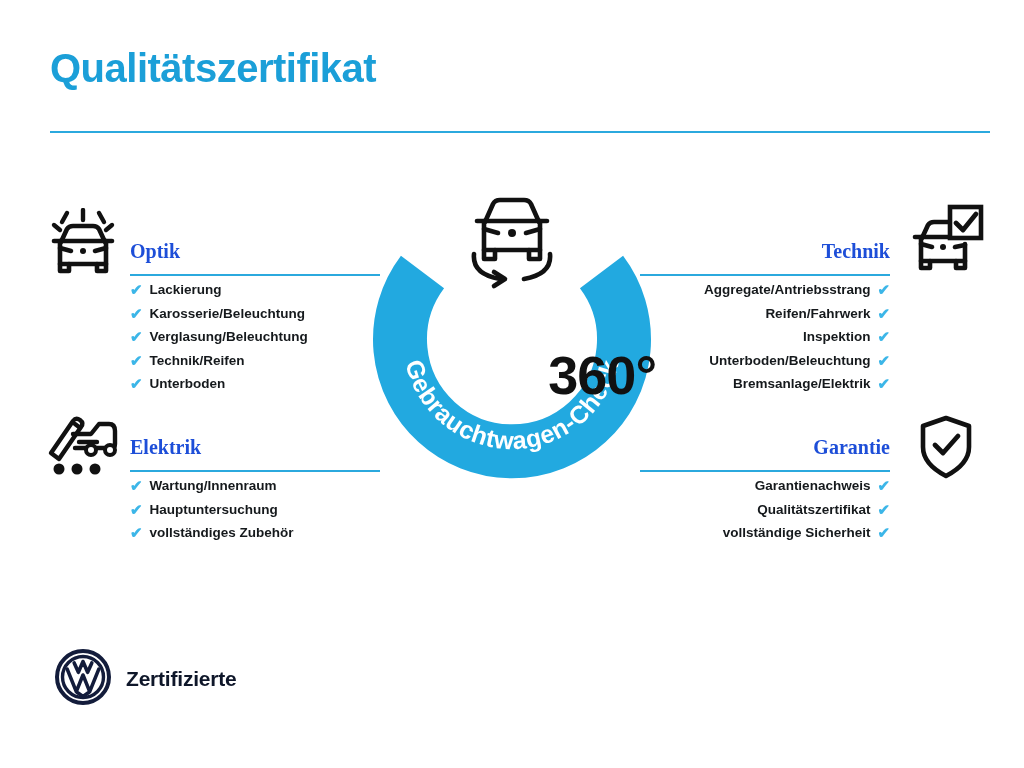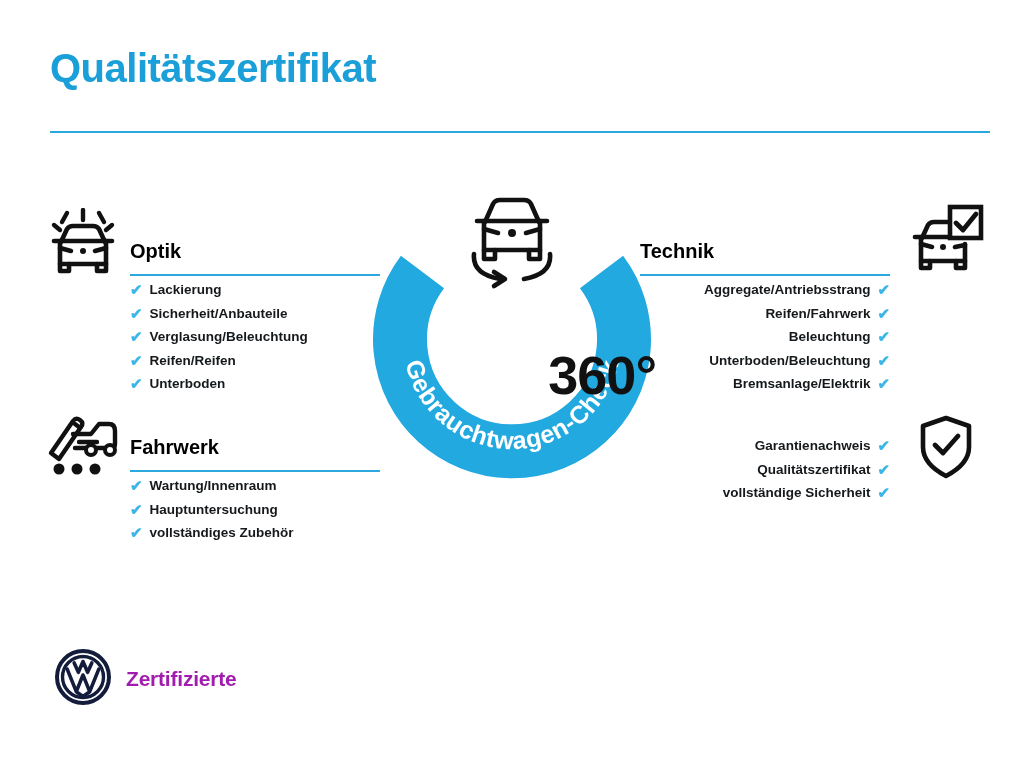--- a/index.html
+++ b/index.html
@@ -44,23 +44,24 @@
   .section {
     position: absolute;
   }
   .section-head {
     position: relative;
     height: 40px;
   }
   .section-title {
     font-size: 20px;
     font-weight: bold;
-    color: #000000;
+    color: #1d4ed8;
     line-height: 26px;
     white-space: nowrap;
+    font-family: Liberation Serif, serif;
   }
   .section-rule {
     position: absolute;
     left: 0;
     right: 0;
     bottom: 2px;
     height: 2px;
     background: #2ba9de;
   }
   .check-list {
@@ -83,21 +84,21 @@
     font-weight: bold;
     line-height: 1;
   }
 
   
   .col-left .section-head { text-align: left; }
   .col-left .check-item { justify-content: flex-start; }
   .col-left .check-mark { margin-right: 7px; }
 
   
-  .col-right .section-head { text-align: left; }
+  .col-right .section-head { text-align: right; }
   .col-right .check-item { justify-content: flex-end; }
   .col-right .check-mark { margin-left: 7px; }
 
   
   #section-optik   { left: 130px; top: 238px; width: 250px; }
   #section-wartung { left: 130px; top: 434px; width: 250px; }
   #section-technik { left: 640px; top: 238px; width: 250px; }
   #section-garantie{ left: 640px; top: 434px; width: 250px; }
 
   
@@ -143,21 +144,21 @@
     position: absolute;
     left: 54px;
     top: 648px;
     display: flex;
     align-items: center;
   }
   #footer-logo-mark { margin-right: 14px; }
   #footer-logo-text {
     font-size: 21px;
     font-weight: bold;
-    color: #a21caf;
+    color: #0f172a;
     line-height: 26px;
     letter-spacing: -0.2px;
   }
   #footer-logo-text div { white-space: nowrap; }
 </style>
 </head>
 <body>
 
 <div id="page">
 
@@ -231,39 +232,39 @@
         <div class="section-title">Optik</div>
         <div class="section-rule"></div>
       </div>
       <ul class="check-list">
         <li class="check-item">
           <span class="check-mark">✔</span>
           <span>Lackierung</span>
         </li>
         <li class="check-item">
           <span class="check-mark">✔</span>
-          <span>Sicherheit/Anbauteile</span>
+          <span>Karosserie/Beleuchtung</span>
         </li>
         <li class="check-item">
           <span class="check-mark">✔</span>
           <span>Verglasung/Beleuchtung</span>
         </li>
         <li class="check-item">
           <span class="check-mark">✔</span>
-          <span>Reifen/Reifen</span>
+          <span>Technik/Reifen</span>
         </li>
         <li class="check-item">
           <span class="check-mark">✔</span>
           <span>Unterboden</span>
         </li>
       </ul>
     </div>
   <div class="section col-left" id="section-wartung">
       <div class="section-head">
-        <div class="section-title">Fahrwerk</div>
+        <div class="section-title">Elektrik</div>
         <div class="section-rule"></div>
       </div>
       <ul class="check-list">
         <li class="check-item">
           <span class="check-mark">✔</span>
           <span>Wartung/Innenraum</span>
         </li>
         <li class="check-item">
           <span class="check-mark">✔</span>
           <span>Hauptuntersuchung</span>
@@ -282,34 +283,38 @@
       <ul class="check-list">
         <li class="check-item">
           <span>Aggregate/Antriebsstrang</span>
           <span class="check-mark">✔</span>
         </li>
         <li class="check-item">
           <span>Reifen/Fahrwerk</span>
           <span class="check-mark">✔</span>
         </li>
         <li class="check-item">
-          <span>Beleuchtung</span>
+          <span>Inspektion</span>
           <span class="check-mark">✔</span>
         </li>
         <li class="check-item">
           <span>Unterboden/Beleuchtung</span>
           <span class="check-mark">✔</span>
         </li>
         <li class="check-item">
           <span>Bremsanlage/Elektrik</span>
           <span class="check-mark">✔</span>
         </li>
       </ul>
     </div>
   <div class="section col-right" id="section-garantie">
+      <div class="section-head">
+        <div class="section-title">Garantie</div>
+        <div class="section-rule"></div>
+      </div>
       <ul class="check-list">
         <li class="check-item">
           <span>Garantienachweis</span>
           <span class="check-mark">✔</span>
         </li>
         <li class="check-item">
           <span>Qualitätszertifikat</span>
           <span class="check-mark">✔</span>
         </li>
         <li class="check-item">

